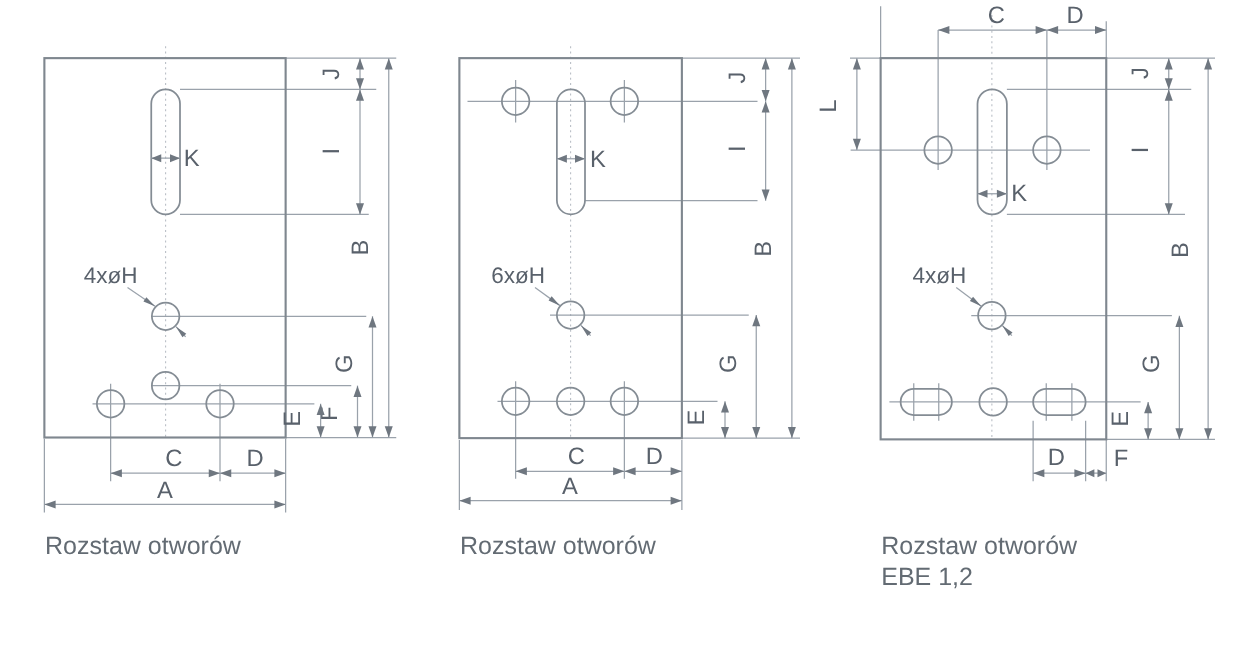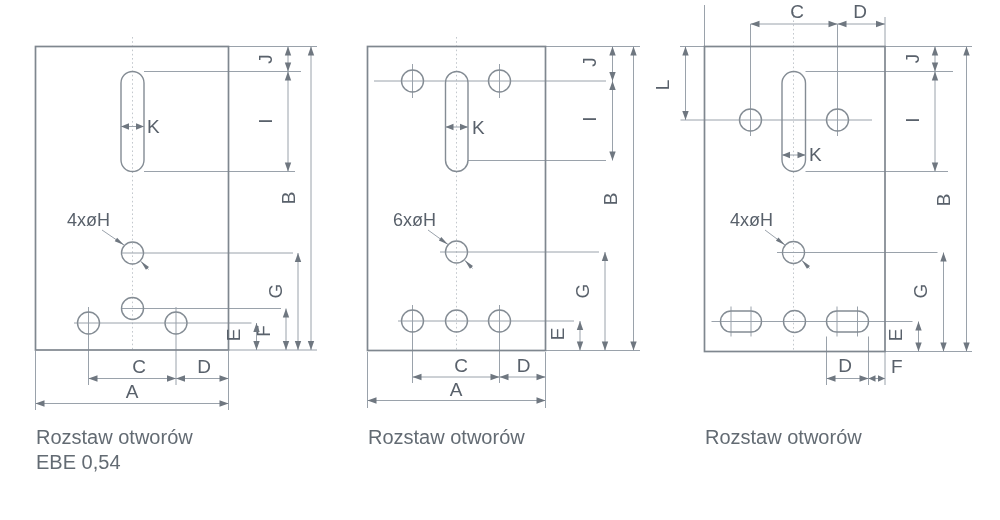--- a/index.html
+++ b/index.html
@@ -249,21 +249,21 @@
           <polygon points="785,245 775.9249932831302,240.79949371042392 778.4265120812834,237.46413531288633" class="arrow"></polygon>
           <line x1="809.5" y1="268.5" x2="801.8" y2="260.3" class="ln"></line>
           <polygon points="801.8,260.3 810.0145740870112,266.0026987092957 806.9753017388614,268.8566495728023" class="arrow"></polygon>
           <text x="730" y="226" class="holeslbl" text-anchor="start">4xøH</text>
         </g>
       </g>
     </svg>
 
   <div class="caption" style="left:36px">
     <div>Rozstaw otworów</div>
-    <div>EBE 0,54</div>
   </div>
   <div class="caption" style="left:368px">
     <div>Rozstaw otworów</div>
   </div>
   <div class="caption" style="left:705px">
     <div>Rozstaw otworów</div>
+    <div>EBE 1,2</div>
   </div>
 </div>
 
 </body></html>

